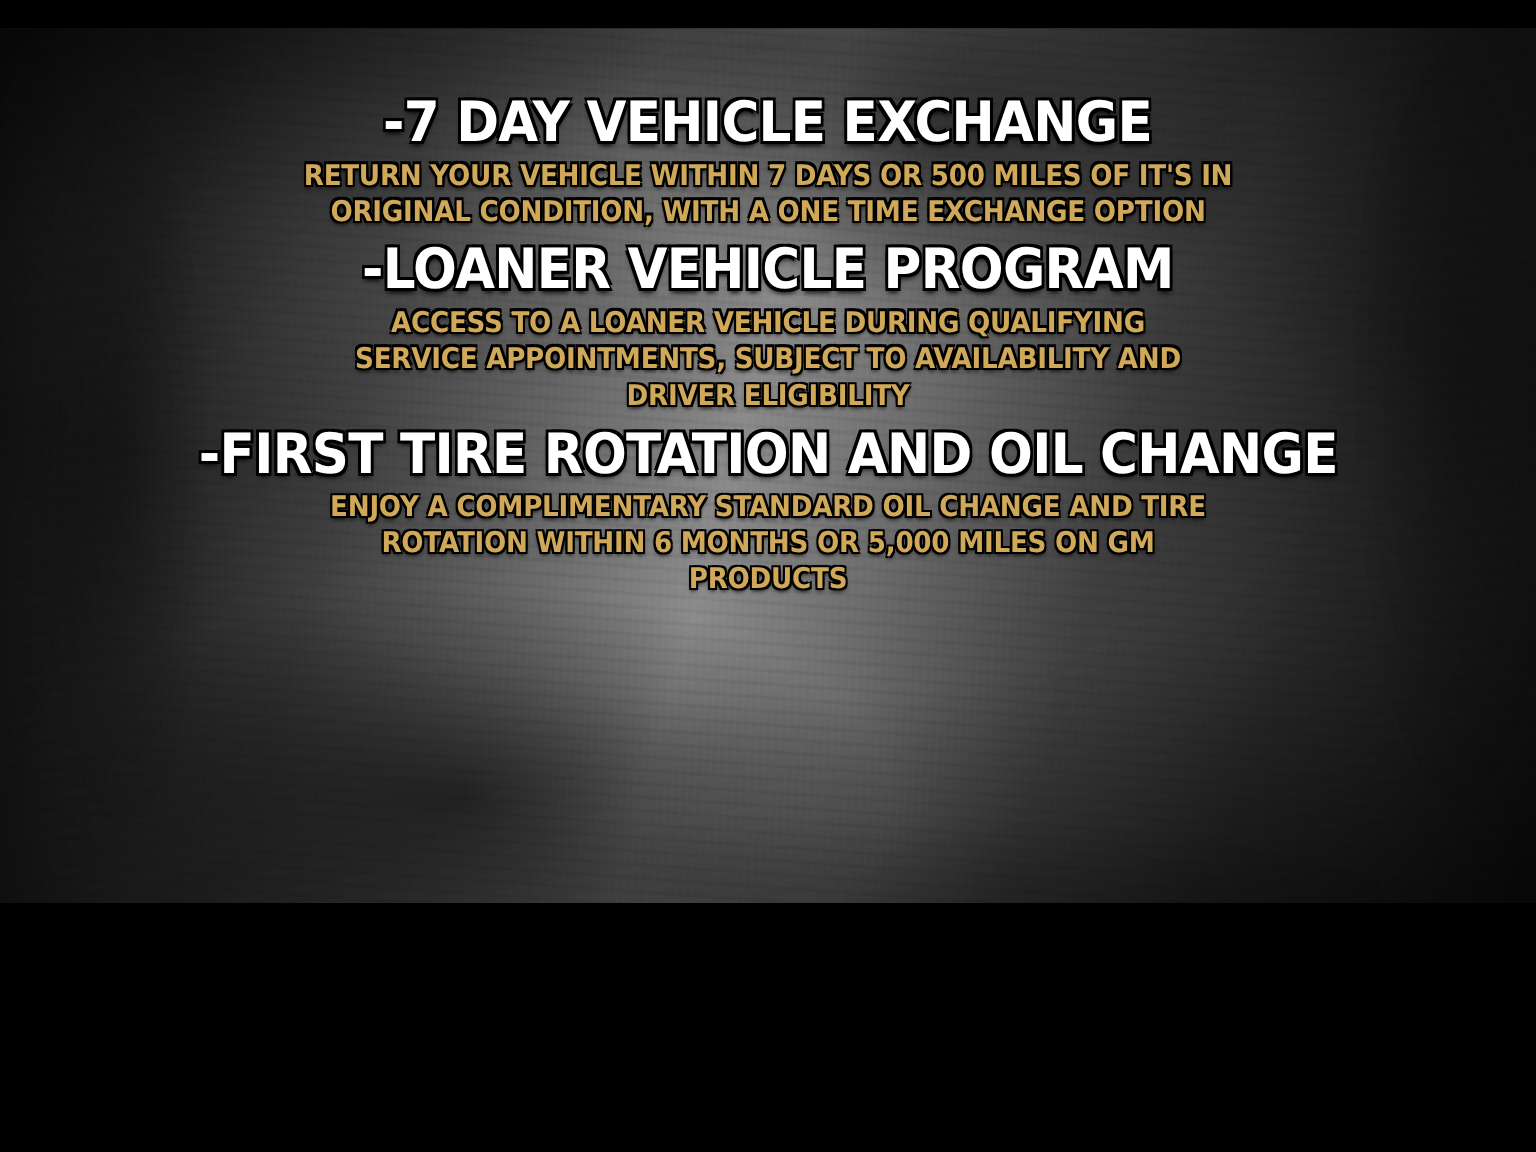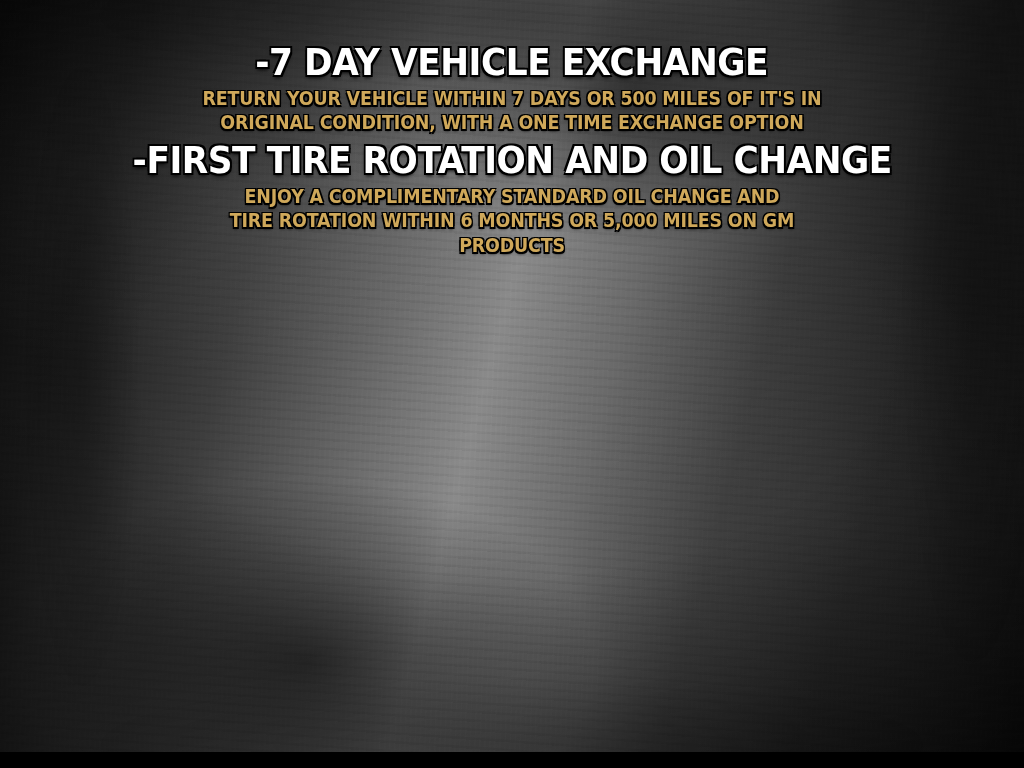--- a/index.html
+++ b/index.html
@@ -10,33 +10,34 @@
   body {
     width: 1024px;
     height: 768px;
     overflow: hidden;
     font-family: "Liberation Sans", sans-serif;
   }
 
   .poster {
     position: relative;
     width: 1024px;
-    height: 752px;
+    height: 583px;
     overflow: hidden;
     background:
       
       radial-gradient(ellipse 120% 95% at 50% 48%, rgba(0,0,0,0) 30%, rgba(0,0,0,0.55) 72%, rgba(0,0,0,0.88) 100%),
       
       radial-gradient(ellipse 45% 40% at 18% 22%, rgba(255,255,255,0.06), rgba(0,0,0,0) 70%),
       radial-gradient(ellipse 35% 55% at 82% 70%, rgba(255,255,255,0.05), rgba(0,0,0,0) 70%),
       radial-gradient(ellipse 30% 30% at 62% 12%, rgba(0,0,0,0.55), rgba(0,0,0,0) 70%),
       radial-gradient(ellipse 40% 35% at 30% 88%, rgba(0,0,0,0.6), rgba(0,0,0,0) 70%),
       
       linear-gradient(105deg, #0b0b0b 0%, #1a1a1a 12%, #3d3d3d 26%, #6e6e6e 40%, #8a8a8a 48%, #6a6a6a 58%, #3a3a3a 70%, #202020 82%, #0d0d0d 100%),
       #222;
+    margin-top: 19px;
   }
 
   
   .grain {
     position: absolute;
     inset: 0;
     pointer-events: none;
     opacity: 0.35;
     background:
       repeating-linear-gradient(92deg, rgba(255,255,255,0.05) 0px, rgba(255,255,255,0.05) 1px, rgba(0,0,0,0) 2px, rgba(0,0,0,0) 5px),
@@ -128,20 +129,24 @@
   <div class="scratches"></div>
 
   <div class="content">
 
     <div class="block">
       <div class="heading">-7 DAY VEHICLE EXCHANGE</div>
       <div class="sub">RETURN YOUR VEHICLE WITHIN 7 DAYS OR 500 MILES OF IT'S IN ORIGINAL CONDITION, WITH A ONE TIME EXCHANGE OPTION</div>
     </div>
 
 
+    <div class="block">
+      <div class="heading">-LOANER VEHICLE PROGRAM</div>
+      <div class="sub">ACCESS TO A LOANER VEHICLE DURING QUALIFYING SERVICE APPOINTMENTS, SUBJECT TO AVAILABILITY AND DRIVER ELIGIBILITY</div>
+    </div>
 
 
 
     <div class="block">
       <div class="heading">-FIRST TIRE ROTATION AND OIL CHANGE</div>
       <div class="sub">ENJOY A COMPLIMENTARY STANDARD OIL CHANGE AND TIRE ROTATION WITHIN 6 MONTHS OR 5,000 MILES ON GM PRODUCTS</div>
     </div>
 
   </div>
 </div>

